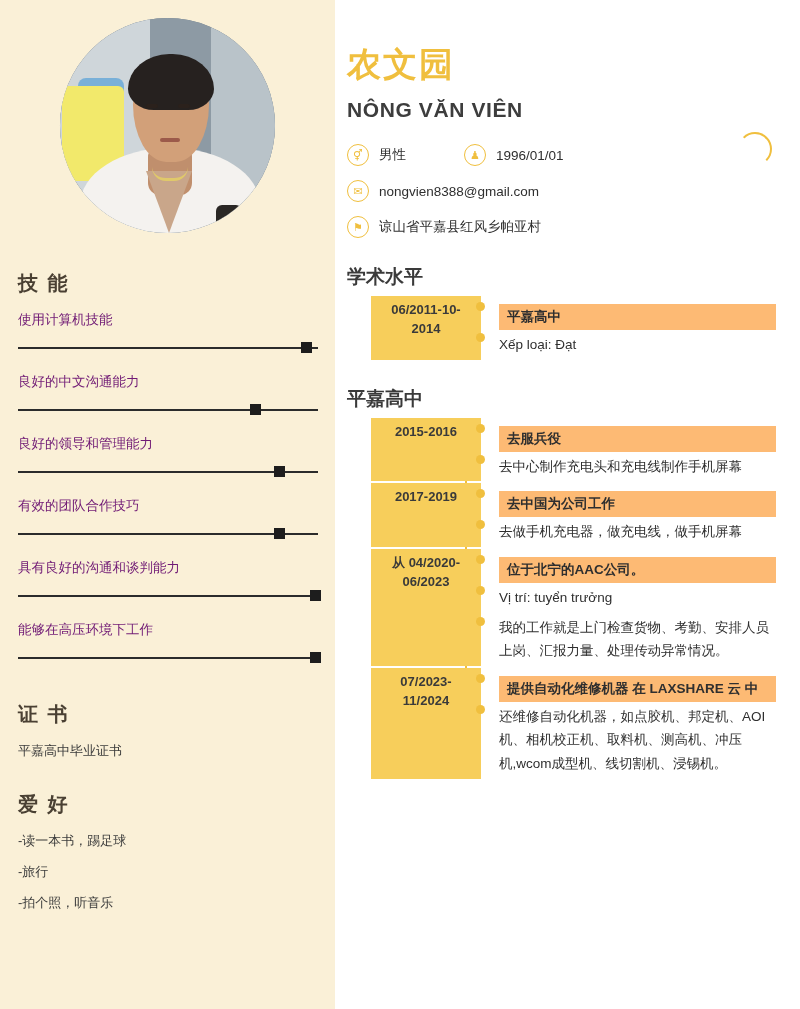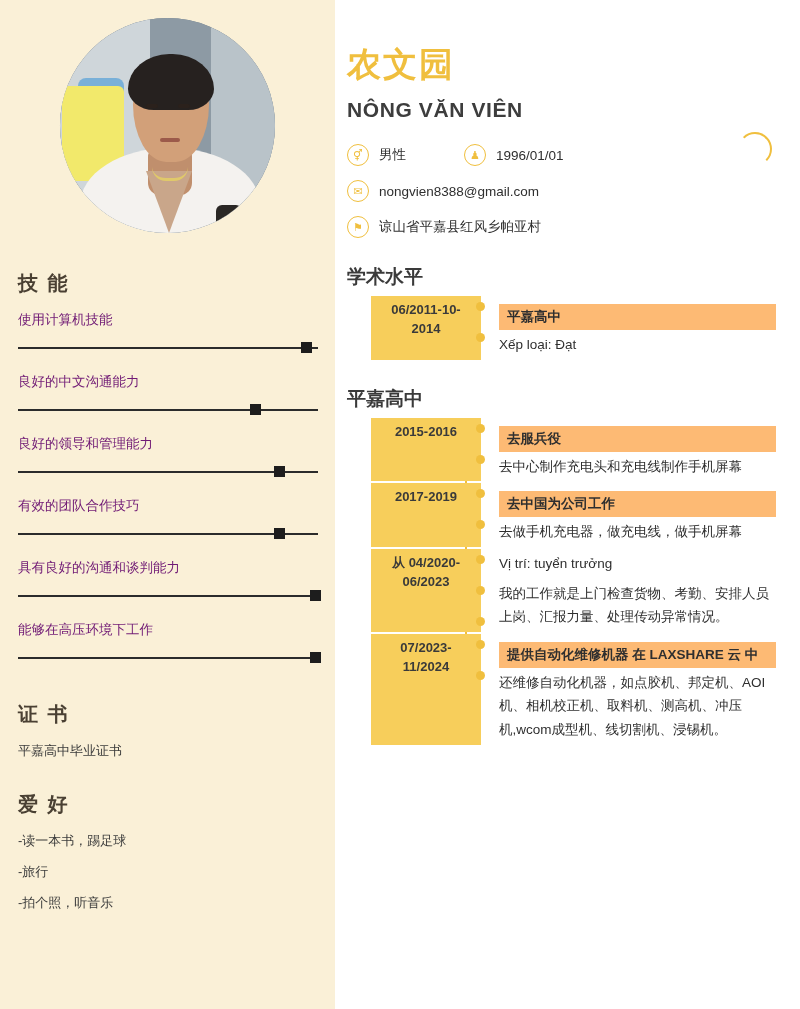--- a/index.html
+++ b/index.html
@@ -265,20 +265,21 @@
           <span class="tl-head">去中国为公司工作</span>
           <div class="tl-dot" style="top:37px"></div>
           <div class="tl-text">去做手机充电器，做充电线，做手机屏幕</div>
         </div>
       </div>
 
       <div class="tl-row">
         <div class="tl-date">从 04/2020-06/2023</div>
         <div class="tl-body">
           <div class="tl-dot" style="top:6px"></div>
+          <span class="tl-head">位于北宁的AAC公司。</span>
           <div class="tl-dot" style="top:37px"></div>
           <div class="tl-text">Vị trí: tuyển trưởng</div>
           <div class="tl-dot" style="top:68px"></div>
           <div class="tl-text">我的工作就是上门检查货物、考勤、安排人员上岗、汇报力量、处理传动异常情况。</div>
         </div>
       </div>
 
       <div class="tl-row">
         <div class="tl-date">07/2023-11/2024</div>
         <div class="tl-body">

